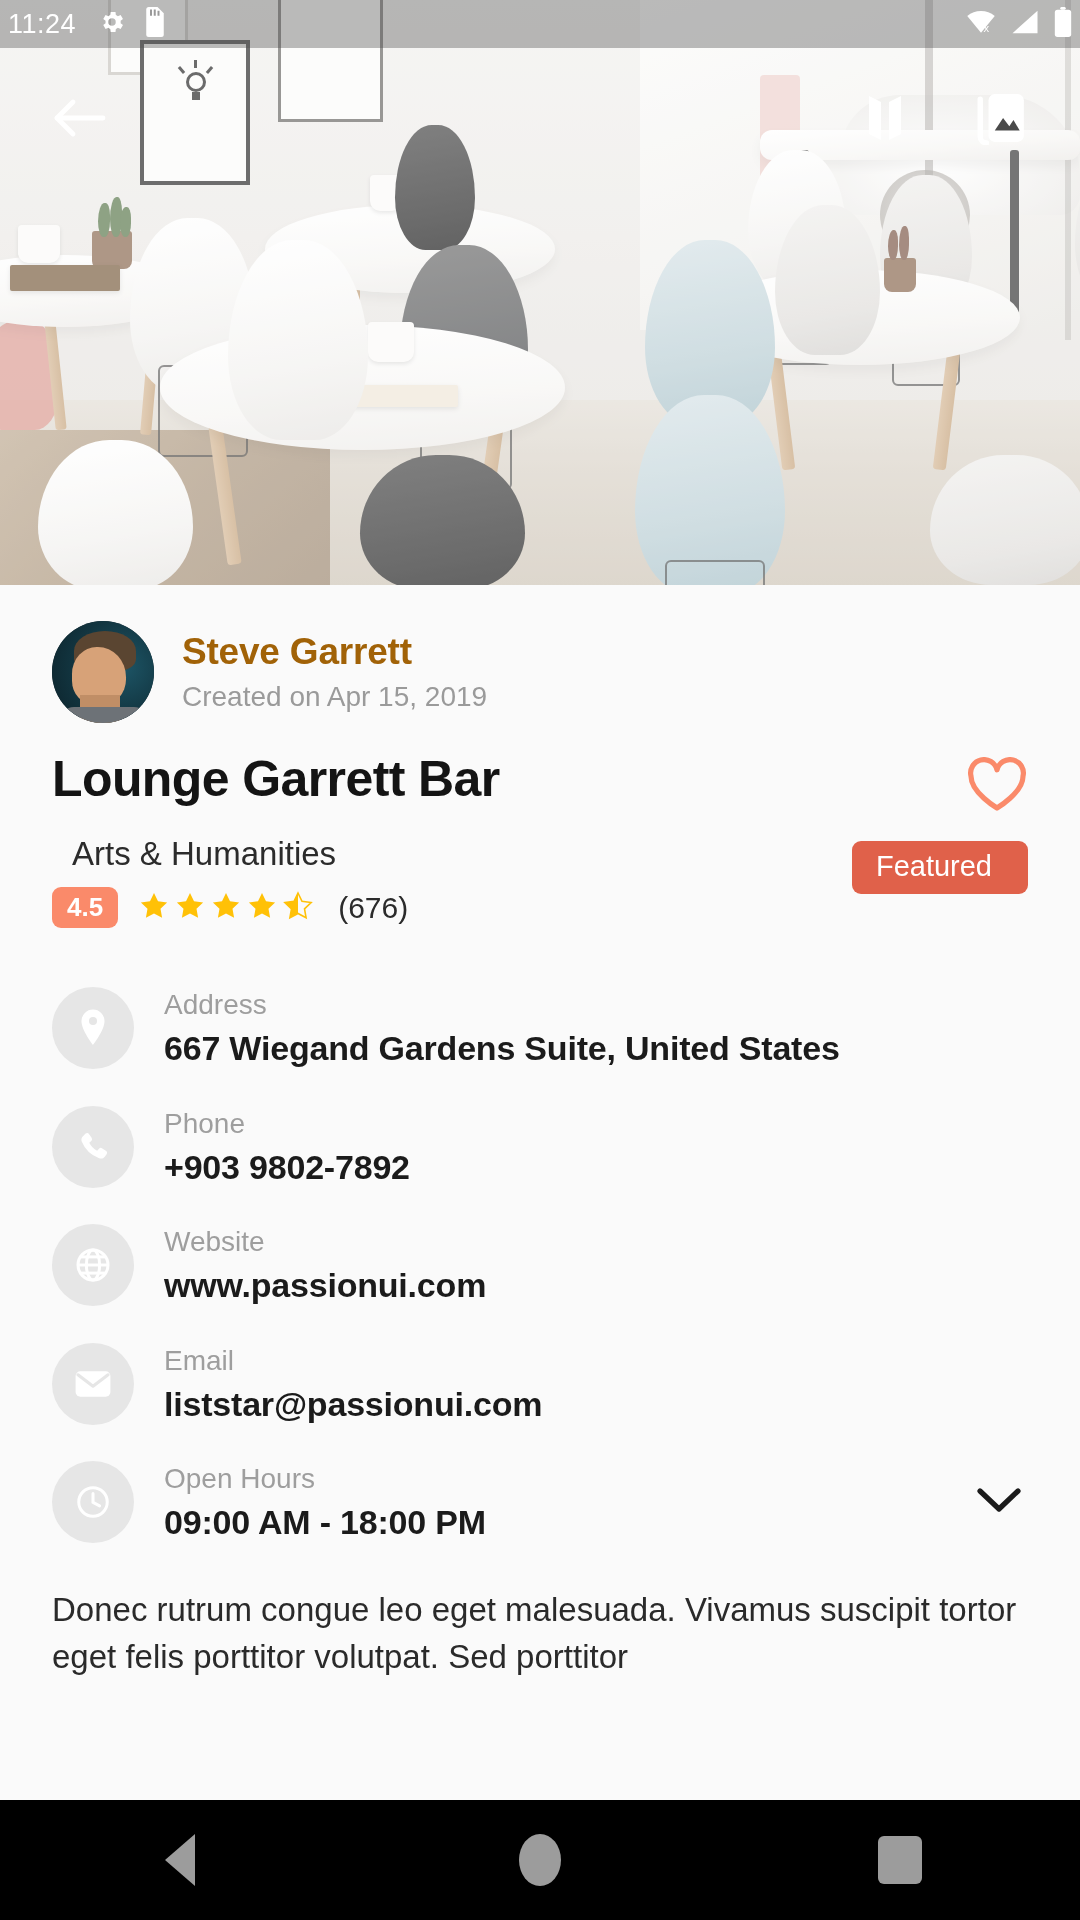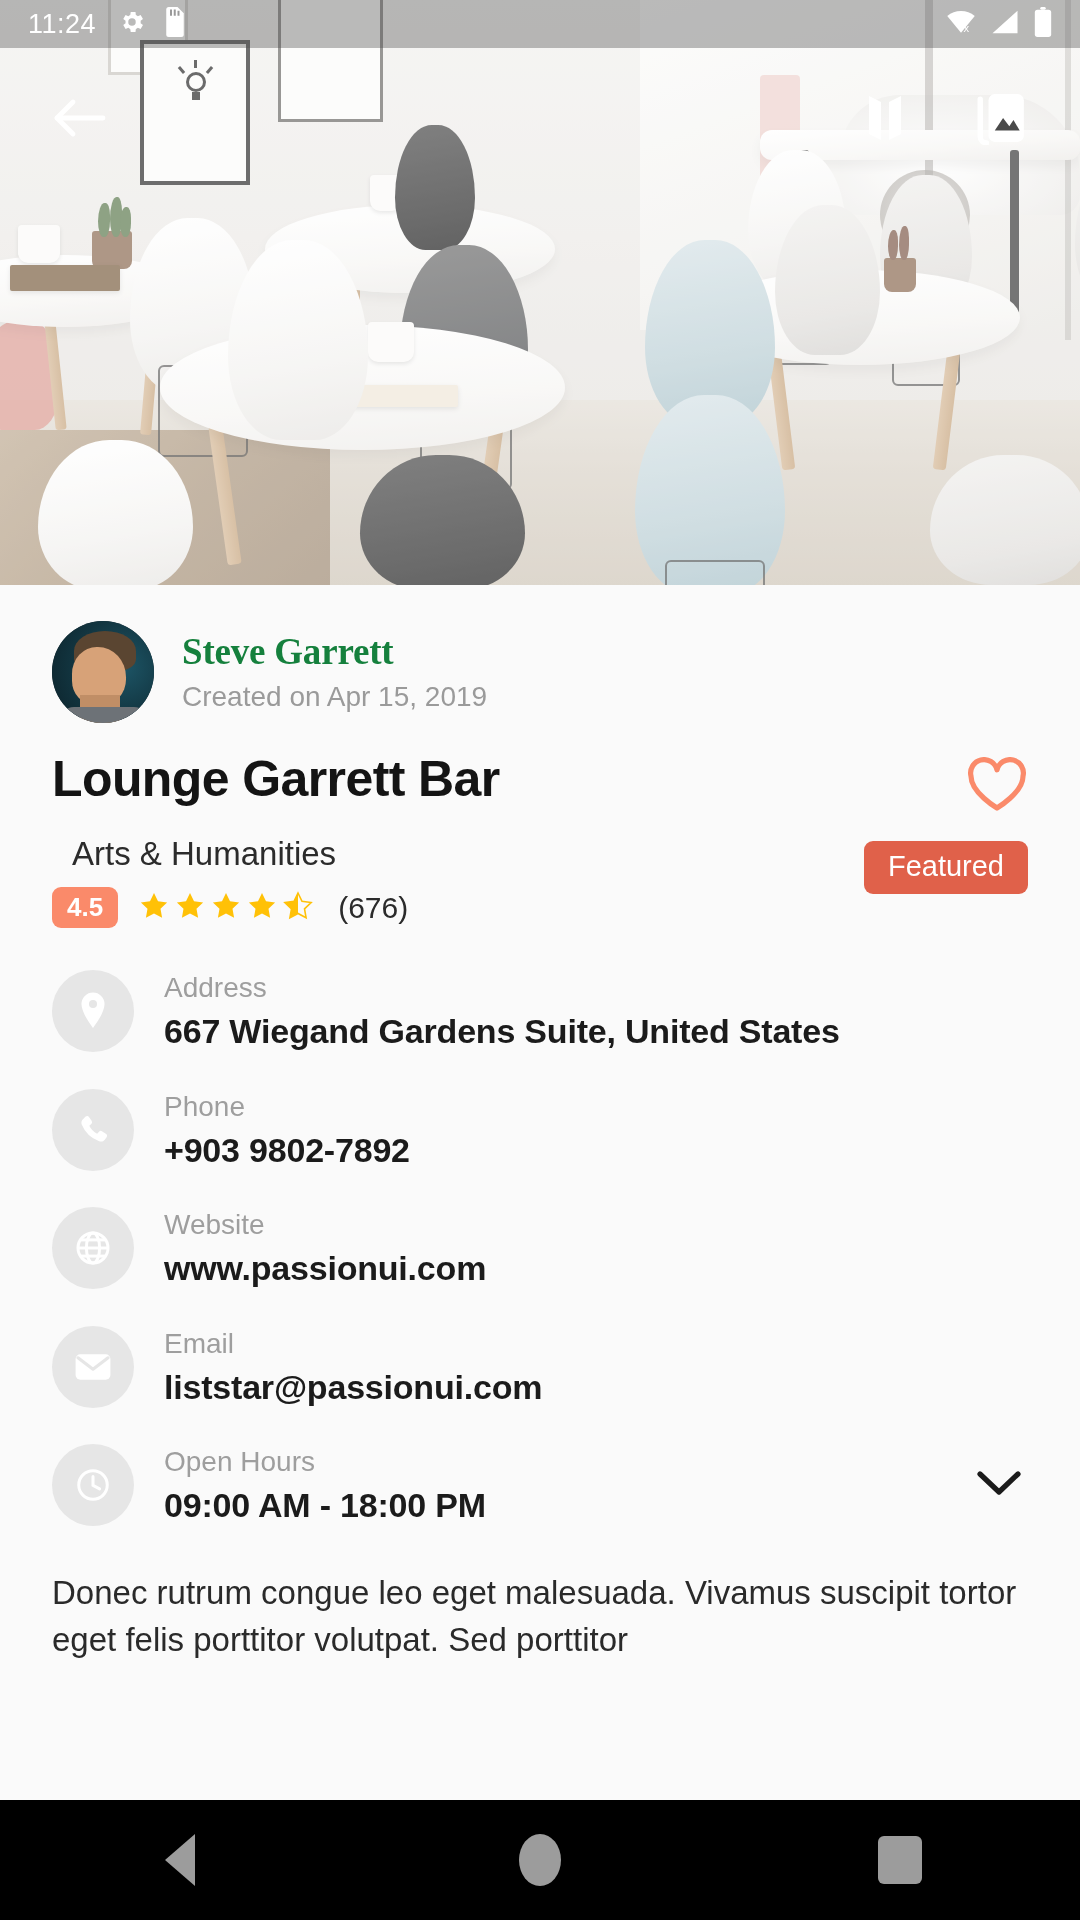--- a/index.html
+++ b/index.html
@@ -104,21 +104,21 @@
   .cup { position:absolute; background:#fbfaf8; border-radius:4px 4px 10px 10px; box-shadow:0 2px 4px rgba(0,0,0,.12); }
   .book { position:absolute; background:#efe7d8; border-radius:2px; box-shadow:0 2px 5px rgba(0,0,0,.12); }
 
   .hero-veil { position:absolute; inset:0; background:rgba(255,255,255,.30); }
 
   
   .statusbar {
     position:absolute; top:0; left:0; width:1080px; height:48px;
     background:rgba(80,80,80,.38);
     display:flex; align-items:center;
-    padding:0 28px; z-index:30;
+    padding:0 8px; z-index:30;
     color:#fff;
   }
   .sb-time { font-size:27px; font-weight:400; letter-spacing:.5px; }
   .sb-left-icons { display:flex; align-items:center; gap:18px; margin-left:22px; }
   .sb-right { margin-left:auto; display:flex; align-items:center; gap:14px; }
 
   
   .topbar {
     position:absolute; top:78px; left:0; width:1080px; height:80px;
     display:flex; align-items:center; padding:0 46px; z-index:25;
@@ -138,45 +138,45 @@
     width:102px; height:102px; border-radius:50%; overflow:hidden; flex:none;
     background:#16262e; position:relative;
   }
   .av-bg { position:absolute; inset:0; background:radial-gradient(circle at 70% 45%,#1d5566 0%,#123540 55%,#0c2129 100%); }
   .av-hair { position:absolute; left:22px; top:10px; width:62px; height:40px; background:#5a4531; border-radius:50% 50% 30% 30%; }
   .av-face { position:absolute; left:20px; top:26px; width:54px; height:58px; background:#d7a278; border-radius:46% 52% 44% 42%; }
   .av-neck { position:absolute; left:28px; top:74px; width:40px; height:30px; background:#c08e66; }
   .av-shirt { position:absolute; left:8px; top:86px; width:88px; height:24px; background:#6d7277; border-radius:14px 14px 0 0; }
 
   .author-text { margin-left:28px; }
-  .author-name { font-size:37px; font-weight:700; color:#15803d; line-height:1.12; letter-spacing:-.2px;font-family:Liberation Serif, serif; }
+  .author-name { font-size:37px; font-weight:700; color:#a16207; line-height:1.12; letter-spacing:-.2px; }
   .author-sub  { font-size:28px; color:#9a9a9a; margin-top:8px; }
 
   .title-row { display:flex; align-items:flex-start; padding:28px 52px 0 52px; }
   .title { font-size:50px; font-weight:700; color:#141414; letter-spacing:-.6px; line-height:1.15; }
   .fav-btn { margin-left:auto; margin-top:6px; cursor:pointer; }
 
   .meta-row { position:relative; padding:18px 52px 0 52px; }
   .category { font-size:33px; color:#2b2b2b;margin-left:20px; }
   .rating-line { display:flex; align-items:center; margin-top:14px; }
   .rating-badge {
     background:#FA8A6A; color:#fff; font-size:26px; font-weight:700;
     border-radius:9px; padding:7px 15px 8px 15px; line-height:1;
   }
   .stars { margin-left:20px; display:flex; align-items:center; font-size:34px; letter-spacing:1px; line-height:1; color:#FFC107; }
   .review-count { margin-left:20px; font-size:30px; color:#2b2b2b; }
   .featured-badge {
     position:absolute; right:52px; top:24px;
     background:#E0614A; color:#fff; font-size:29px;
-    padding:11px 24px 13px 24px; border-radius:9px; line-height:1;
+    padding:11px 36px 13px 24px; border-radius:9px; line-height:1;
   }
 
   
   .info-list { padding:42px 52px 0 52px; }
-  .info-row { display:flex; align-items:center; margin-bottom:36px; position:relative; }
+  .info-row { display:flex; align-items:center; margin-bottom:36px; position:relative;margin-top:17px; }
   .info-icon {
     width:82px; height:82px; border-radius:50%; background:#E6E6E6;
     flex:none; display:flex; align-items:center; justify-content:center;
   }
   .info-text { margin-left:30px; }
   .info-label { font-size:28px; color:#9e9e9e; line-height:1.25; }
   .info-value { font-size:34px; color:#1b1b1b; font-weight:700; margin-top:5px; line-height:1.25; letter-spacing:-.2px; }
   .chev { position:absolute; right:6px; top:50%; transform:translateY(-50%); cursor:pointer; }
 
   .description {

